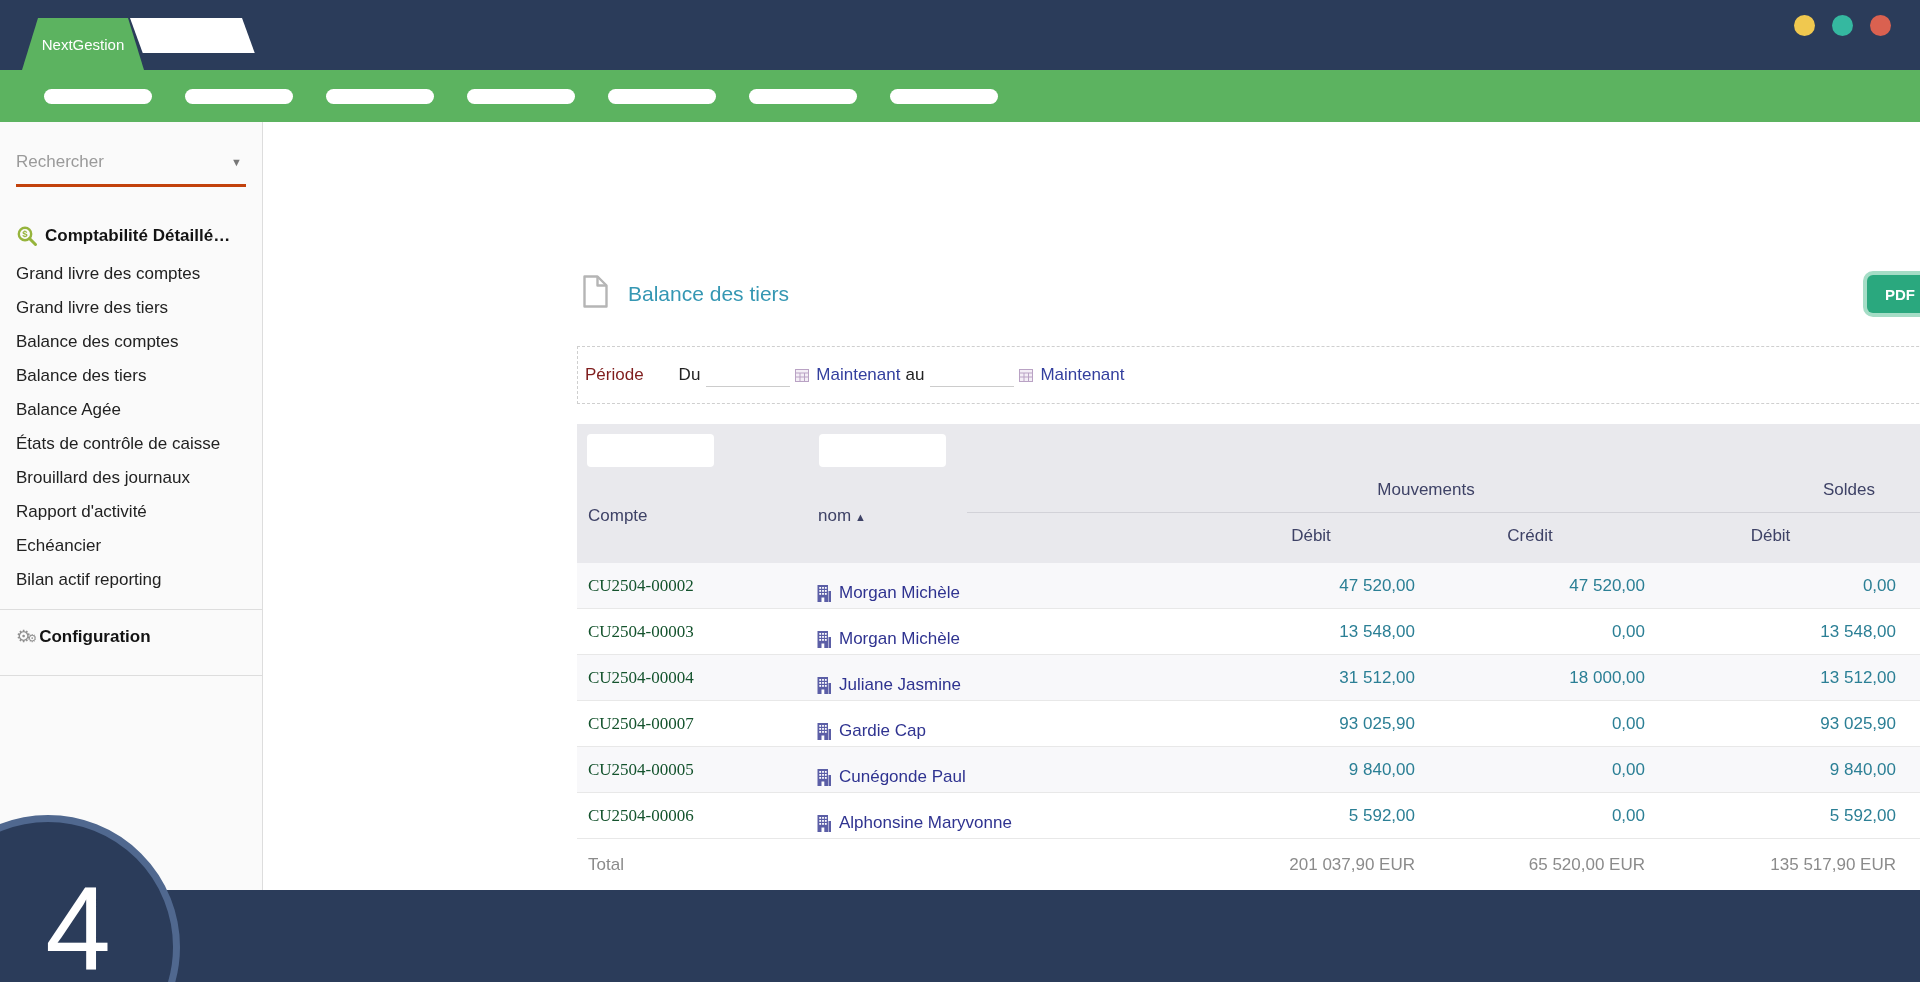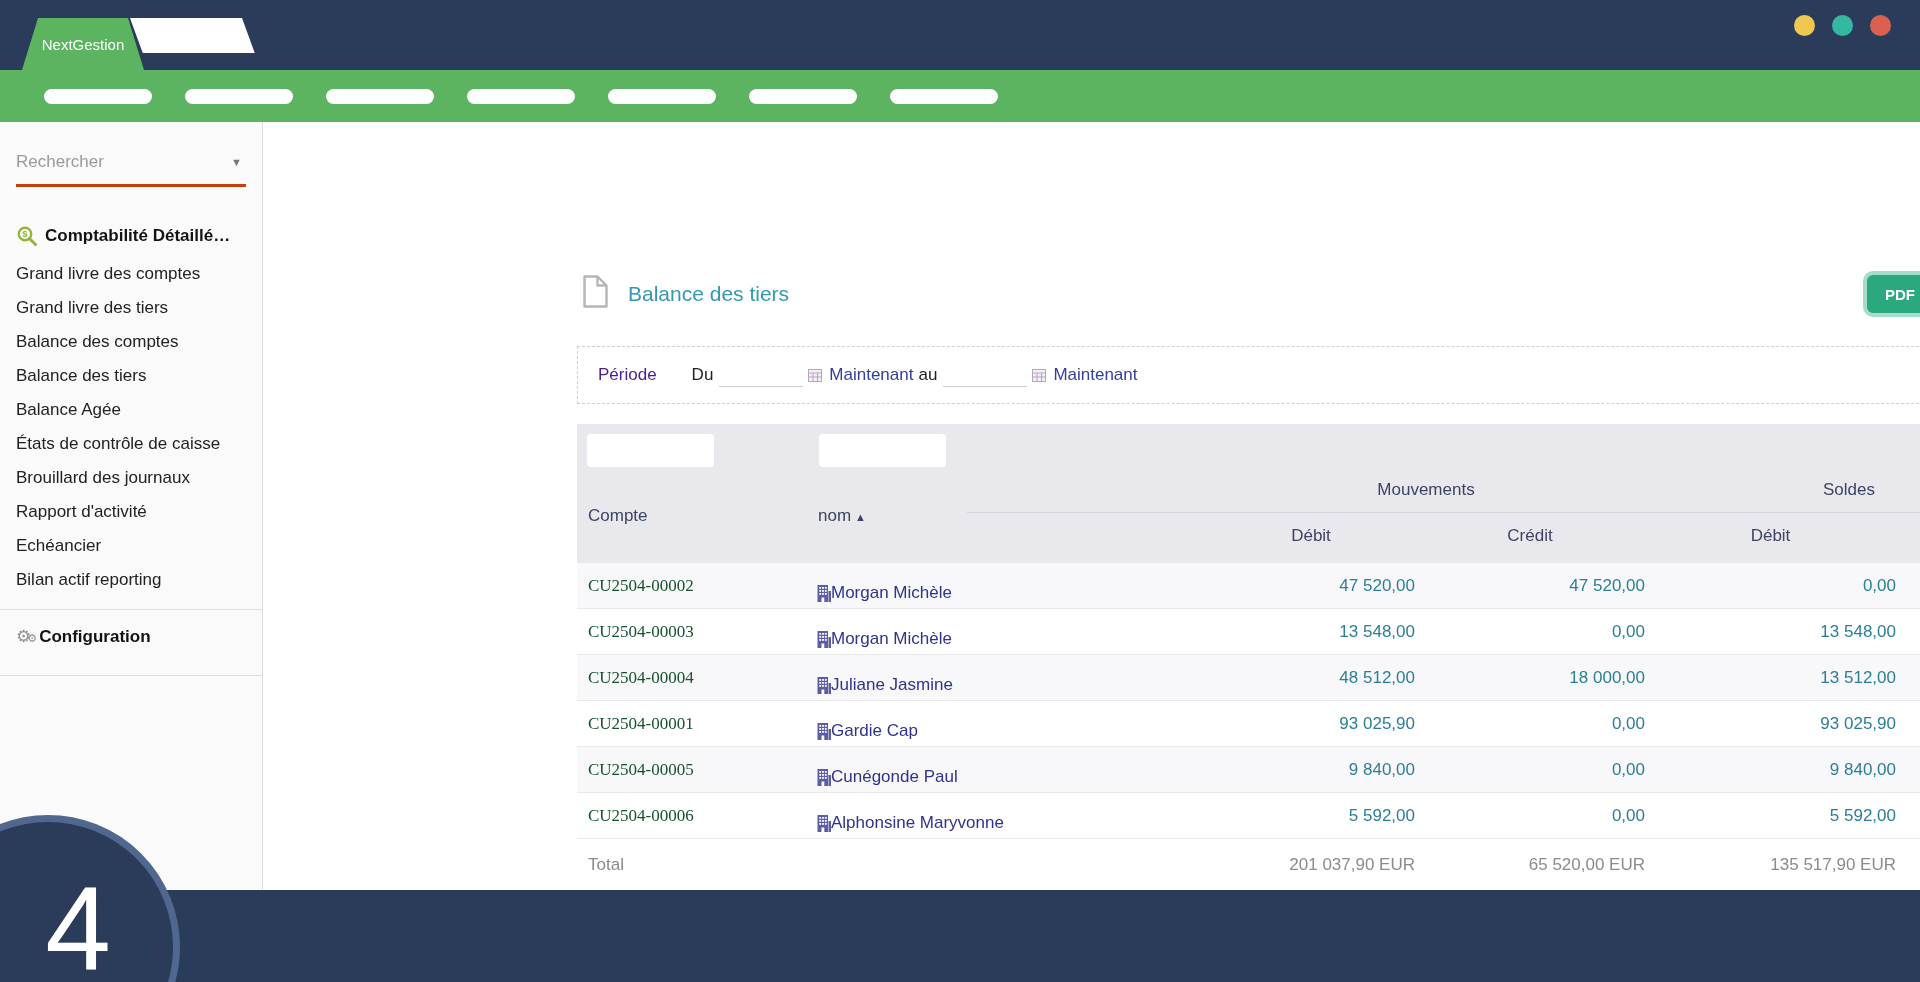--- a/index.html
+++ b/index.html
@@ -60,21 +60,21 @@
     position:absolute; left:1290px; top:3px; width:66px; height:38px;
     background:#2aa87e; color:#fff; font-weight:bold; font-size:15px;
     border:none; border-radius:6px; box-shadow:0 0 0 4px #a5ddc6; cursor:pointer;
     font-family:"Liberation Sans", sans-serif;
   }
   
   .filterbox {
     position:absolute; left:313px; top:224px; width:1577px; height:58px;
     border:1px dashed #cfcfcf; display:flex; align-items:center; font-size:17px;
   }
-  .lbl-periode { margin-left:20px; color:#4c1d95; }
+  .lbl-periode { margin-left:7px; color:#7f1d1d; }
   .lbl-du { margin-left:35px; color:#222; }
   .date-input {
     width:84px; margin-left:6px; border:none; border-bottom:1px solid #ccc;
     background:transparent; height:24px; outline:none; font-size:16px;
   }
   .cal-icon { margin-left:5px; display:inline-flex; }
   .maintenant { margin-left:7px; color:#333f9e; }
   .lbl-au { margin-left:5px; color:#222; }
   
   .datatable { position:absolute; left:313px; top:302px; width:1577px; }
@@ -91,21 +91,21 @@
   .gr-soldes { grid-column:5/7; text-align:center; }
   .colhead-row { position:absolute; left:0; right:0; top:82px; color:#3e4266; font-size:17px; }
   .ch-compte { grid-column:1; padding-left:11px; }
   .ch-nom { grid-column:2; padding-left:1px; }
   .sort-asc { font-size:11px; margin-left:4px; }
   .sub-row { position:absolute; left:0; right:0; top:102px; color:#3e4266; font-size:17px; }
   .num-h { text-align:center; }
   .trow { height:46px; align-items:center; font-size:17px; border-bottom:1px solid #e8e8e8; cursor:pointer; }
   .trow:nth-child(odd) { background:#f8f8fa; }
   .cell-compte { padding-left:11px; color:#14532d;font-family:Liberation Serif, serif; }
-  .cell-nom { display:flex; align-items:center; color:#2f3390;margin-top:15px; }
+  .cell-nom { display:flex; align-items:center; gap:8px; color:#2f3390;margin-top:15px; }
   .num { text-align:right; color:#2b7f95; }
   .total-row { height:52px; align-items:center; font-size:17px; color:#8b8b8b; }
   .total-label { padding-left:11px; }
   .total-num { text-align:right; }
   
   .bottombar { position:absolute; left:0; top:890px; right:0; height:92px; background:#2b3c5a; }
   .corner-circle {
     position:absolute; left:-84px; top:815px; width:264px; height:264px; border-radius:50%;
     background:#2b3c5a; border:7px solid #50688f;
     display:flex; align-items:flex-start; justify-content:flex-end;
@@ -323,29 +323,29 @@
                 <rect x="5.1" y="5" width="1.8" height="1.8"></rect>
                 <rect x="7.9" y="5" width="1.8" height="1.8"></rect>
           <rect x="2.3" y="8" width="1.8" height="1.8"></rect>
                 <rect x="5.1" y="8" width="1.8" height="1.8"></rect>
                 <rect x="7.9" y="8" width="1.8" height="1.8"></rect>
           <rect x="4.5" y="12.5" width="2.8" height="4.5"></rect>
         </g>
       </svg>
       <span>Juliane Jasmine</span>
     </div>
-    <div class="num">48 512,00</div>
+    <div class="num">31 512,00</div>
     <div class="num">18 000,00</div>
     <div class="num">13 512,00</div>
     <div class="num">0,00</div>
     <div></div>
   </div>
 
   <div class="trow grid">
-    <div class="cell-compte">CU2504-00001</div>
+    <div class="cell-compte">CU2504-00007</div>
     <div class="cell-nom">
       <svg width="14" height="17" viewBox="0 0 14 17">
         <rect x="0.5" y="0" width="10.5" height="17" fill="#5b5ea6"></rect>
         <rect x="11.5" y="6" width="2.5" height="11" fill="#5b5ea6"></rect>
         <g fill="#fff">
           <rect x="2.3" y="2" width="1.8" height="1.8"></rect>
                 <rect x="5.1" y="2" width="1.8" height="1.8"></rect>
                 <rect x="7.9" y="2" width="1.8" height="1.8"></rect>
           <rect x="2.3" y="5" width="1.8" height="1.8"></rect>
                 <rect x="5.1" y="5" width="1.8" height="1.8"></rect>

